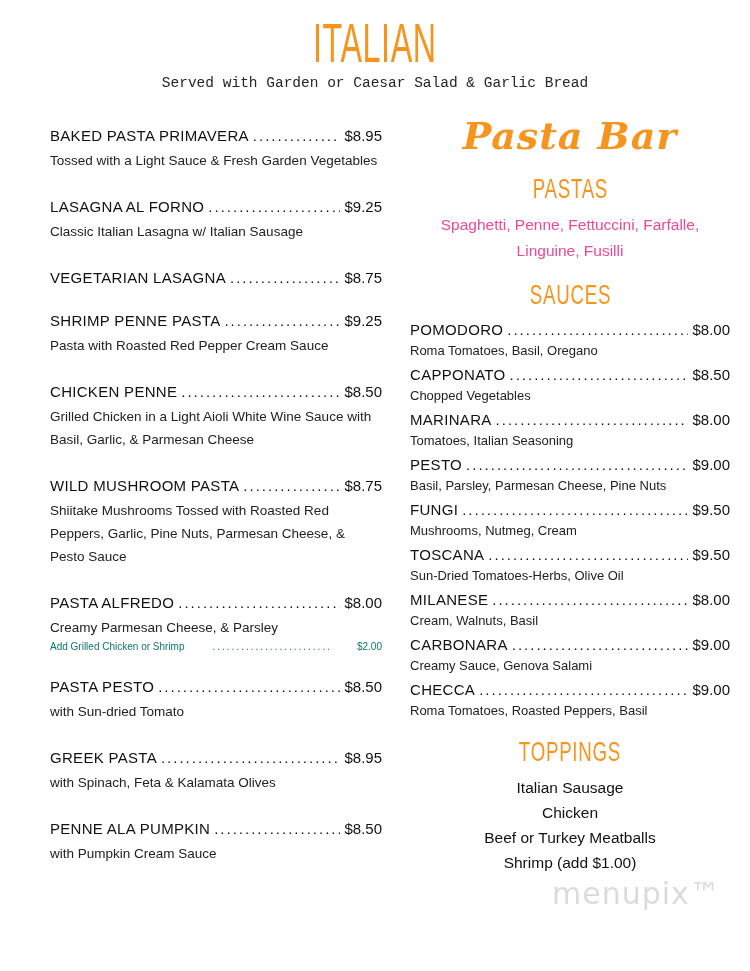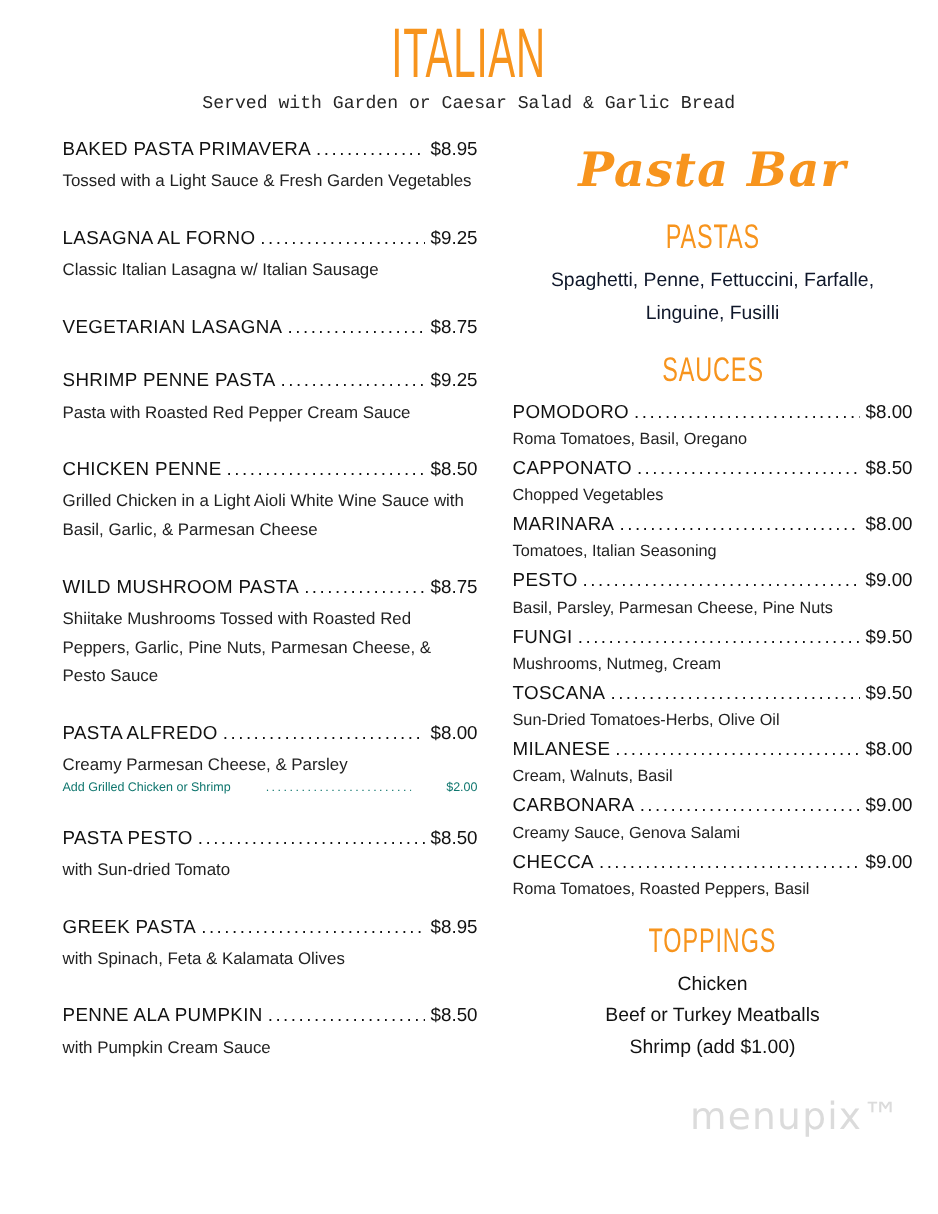--- a/index.html
+++ b/index.html
@@ -22,21 +22,21 @@
     font-weight: 400;
     color: #F7941D;
     letter-spacing: 1px;
     transform: scaleX(0.62) scaleY(1.08);
     transform-origin: center;
   }
   .subtitle { text-align: center; font-size: 14.5px; color: #262626; margin-top: 2px; font-family: Liberation Mono, monospace; }
 
   
   .columns { display: flex; margin-top: 20px; }
-  .col-left { width: 332px; }
+  .col-left { width: 332px; margin-top: 16px; }
   .col-right { width: 320px; margin-left: 28px; }
 
   
   .item-line { display: flex; align-items: baseline; font-size: 15px; color: #111; }
   .item-name { white-space: nowrap; letter-spacing: 0.3px; }
   .dots { flex: 1; overflow: hidden; white-space: nowrap; margin: 0 4px; }
   .dots::after {
     content: "...........................................................................................................";
     letter-spacing: 2px;
   }
@@ -63,21 +63,21 @@
   .section-heading { text-align: center; margin: 16px 0 8px 0; height: 30px; line-height: 30px; }
   .section-heading span {
     display: inline-block;
     font-size: 26px;
     font-weight: 400;
     color: #F7941D;
     letter-spacing: 1px;
     transform: scaleX(0.72) scaleY(1.05);
     transform-origin: center;
   }
-  .pasta-list { text-align: center; font-size: 15.5px; line-height: 26px; color: #0f172a; padding: 0 14px; }
+  .pasta-list { text-align: center; font-size: 15.5px; line-height: 26px; color: #ec4899; padding: 0 14px; }
 
   .sauce-item { margin-bottom: 2px; }
   .sauce-item .item-line { line-height: 23px; }
   .sauce-item .item-desc { font-size: 13px; line-height: 20px; margin-top: 0; }
 
   .toppings-list { text-align: center; font-size: 15.5px; line-height: 25px; color: #111; margin-top: 4px; }
 
   
   .watermark {
     position: absolute;
@@ -295,20 +295,21 @@
           <span class="item-price">$9.00</span>
         </div>
         <div class="item-desc">Roma Tomatoes, Roasted Peppers, Basil</div>
       </div>
 
       <div class="section-heading">
         <span>TOPPINGS</span>
       </div>
 
       <div class="toppings-list">
+        <div>Italian Sausage</div>
         <div>Chicken</div>
         <div>Beef or Turkey Meatballs</div>
         <div>Shrimp (add $1.00)</div>
       </div>
 
     </div>
   </div>
 </div>
 
 </body></html>

